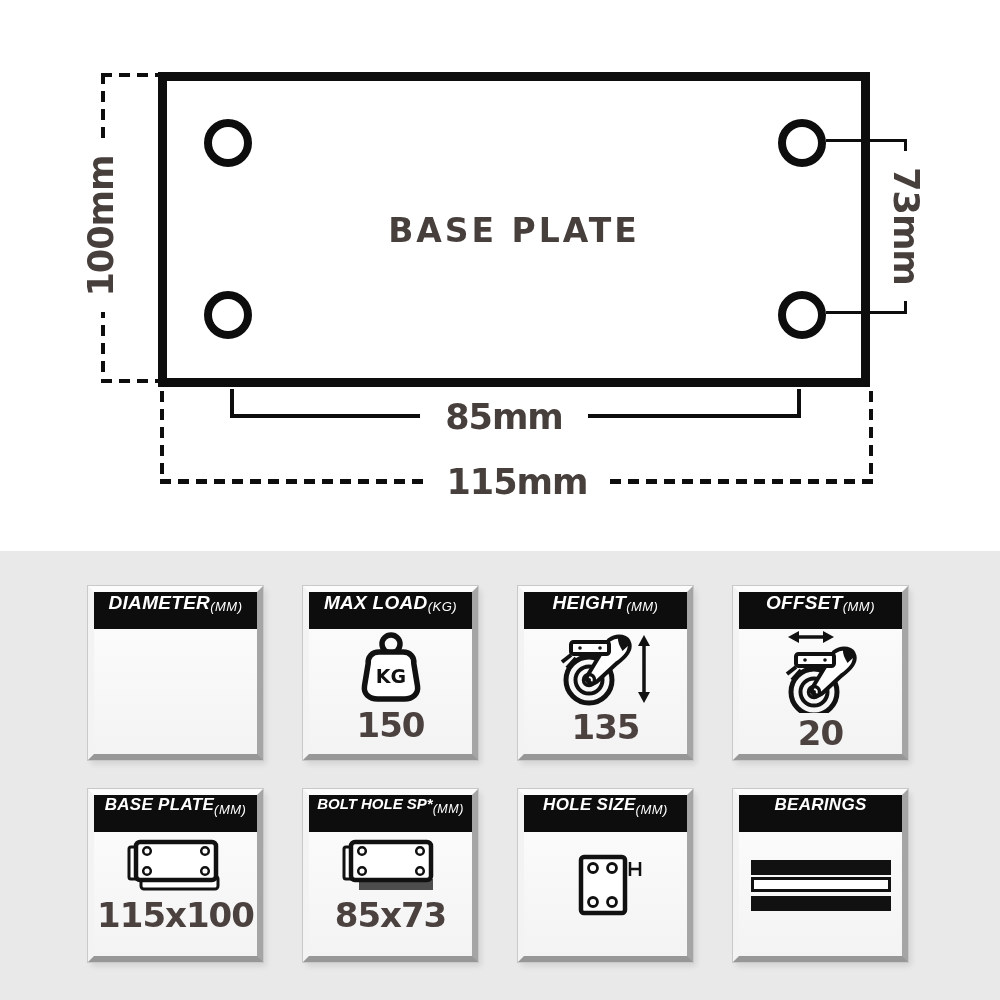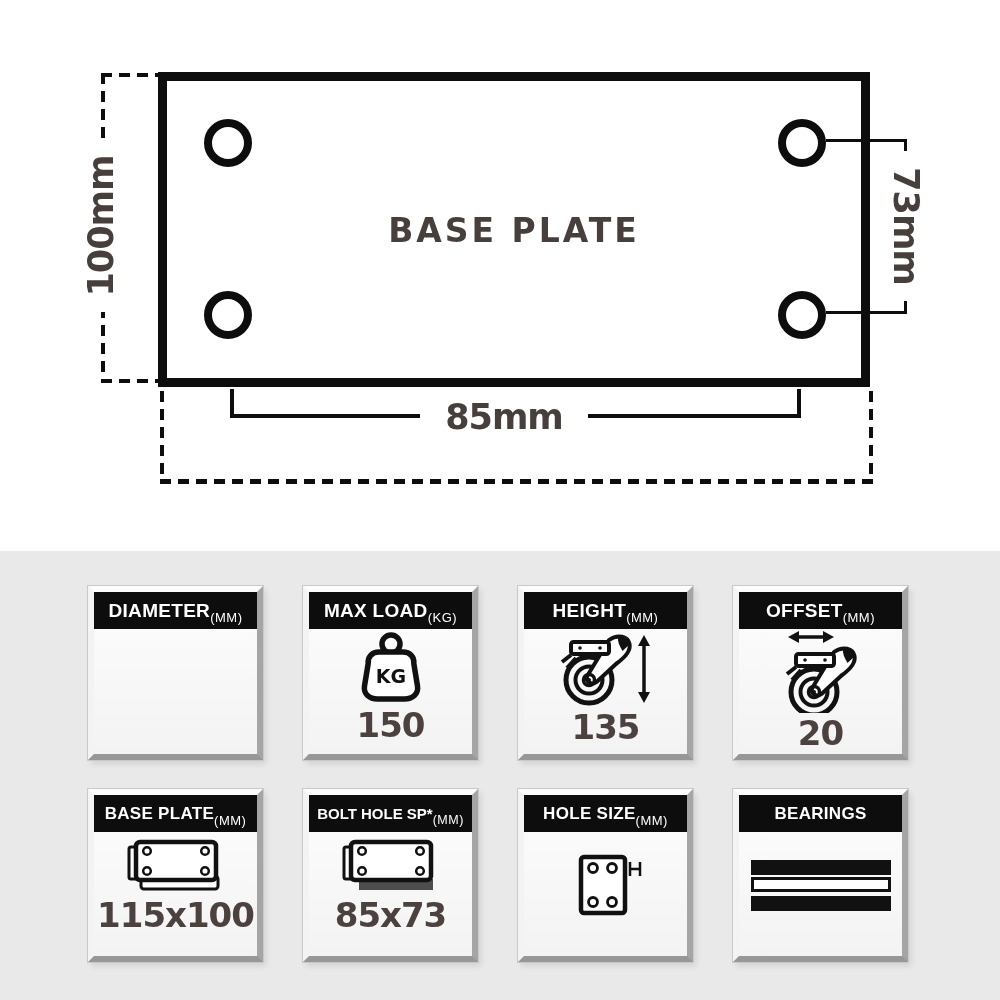--- a/index.html
+++ b/index.html
@@ -47,24 +47,24 @@
   .card{
     box-sizing:border-box;width:175px;height:100%;
     border:6px solid;border-color:#fcfcfc #a5a5a5 #979797 #f3f3f3;
     outline:1px solid #c9c9c9;
     background:linear-gradient(180deg,#fdfdfd 0%,#f3f3f3 100%);
     box-shadow:3px 4px 6px rgba(0,0,0,0.10);
     display:flex;flex-direction:column;
   }
   .card-header{
     height:37px;flex:0 0 37px;background:#0d0d0d;
-    display:flex;align-items:center;justify-content:center;
+    display:flex;align-items:flex-start;justify-content:center;font-style:italic;
   }
   .card-label{color:#ffffff;font-weight:bold;font-size:19px;letter-spacing:0.3px;white-space:nowrap;}
-  .card-unit{color:#ffffff;font-size:13px;letter-spacing:0.5px;margin-top:13px;white-space:nowrap;}
+  .card-unit{color:#ffffff;font-size:13px;letter-spacing:0.5px;margin-top:7px;white-space:nowrap;}
   .row2 .card-label{font-size:17px;}
   .card--tight .card-label{font-size:15px;letter-spacing:0;}
   .card--tight .card-unit{font-size:12.5px;}
   .card-body{
     flex:1;display:flex;flex-direction:column;align-items:center;justify-content:center;
     padding:2px 0 20px 0;
   }
   .card-icon{display:flex;align-items:center;justify-content:center;}
   .card-value{
     margin-top:3px;
@@ -101,20 +101,21 @@
   <div class="abs dim-label rot-cw" style="left:831px;top:206px;width:150px;height:40px;">73mm</div>
 
   <div class="abs solid-v" style="left:230px;top:389px;width:4px;height:29px;"></div>
   <div class="abs solid-v" style="left:797px;top:389px;width:4px;height:29px;"></div>
   <div class="abs solid-h" style="left:232px;top:414px;width:569px;height:4px;"></div>
   <div class="abs dim-label" style="left:420px;top:396px;width:168px;height:42px;">85mm</div>
 
   <div class="abs vdash" style="left:160px;top:391px;width:4px;height:92px;"></div>
   <div class="abs vdash" style="left:869px;top:391px;width:4px;height:92px;"></div>
   <div class="abs hdash" style="left:160px;top:479px;width:713px;height:5px;"></div>
+  <div class="abs dim-label" style="left:424px;top:460px;width:186px;height:44px;">115mm</div>
 </div>
 
 <div class="bottom-section">
   <div class="cards">
 
     <div class="card">
       <div class="card-header">
         <span class="card-label">DIAMETER</span>
           <span class="card-unit">(MM)</span>
       </div>

